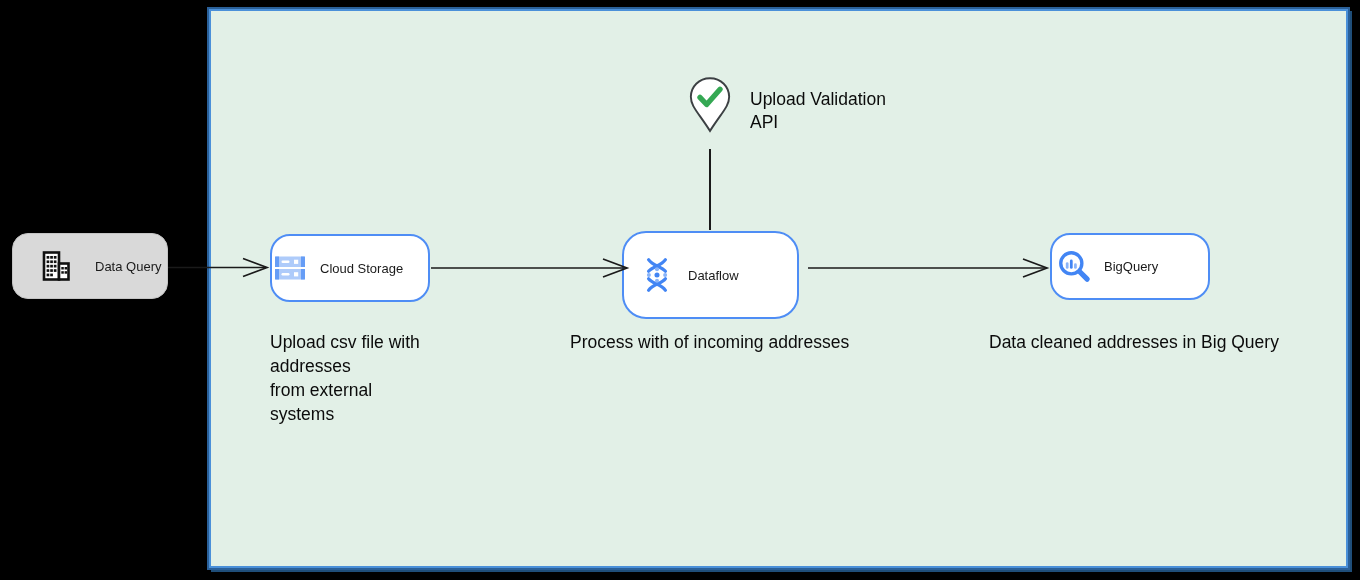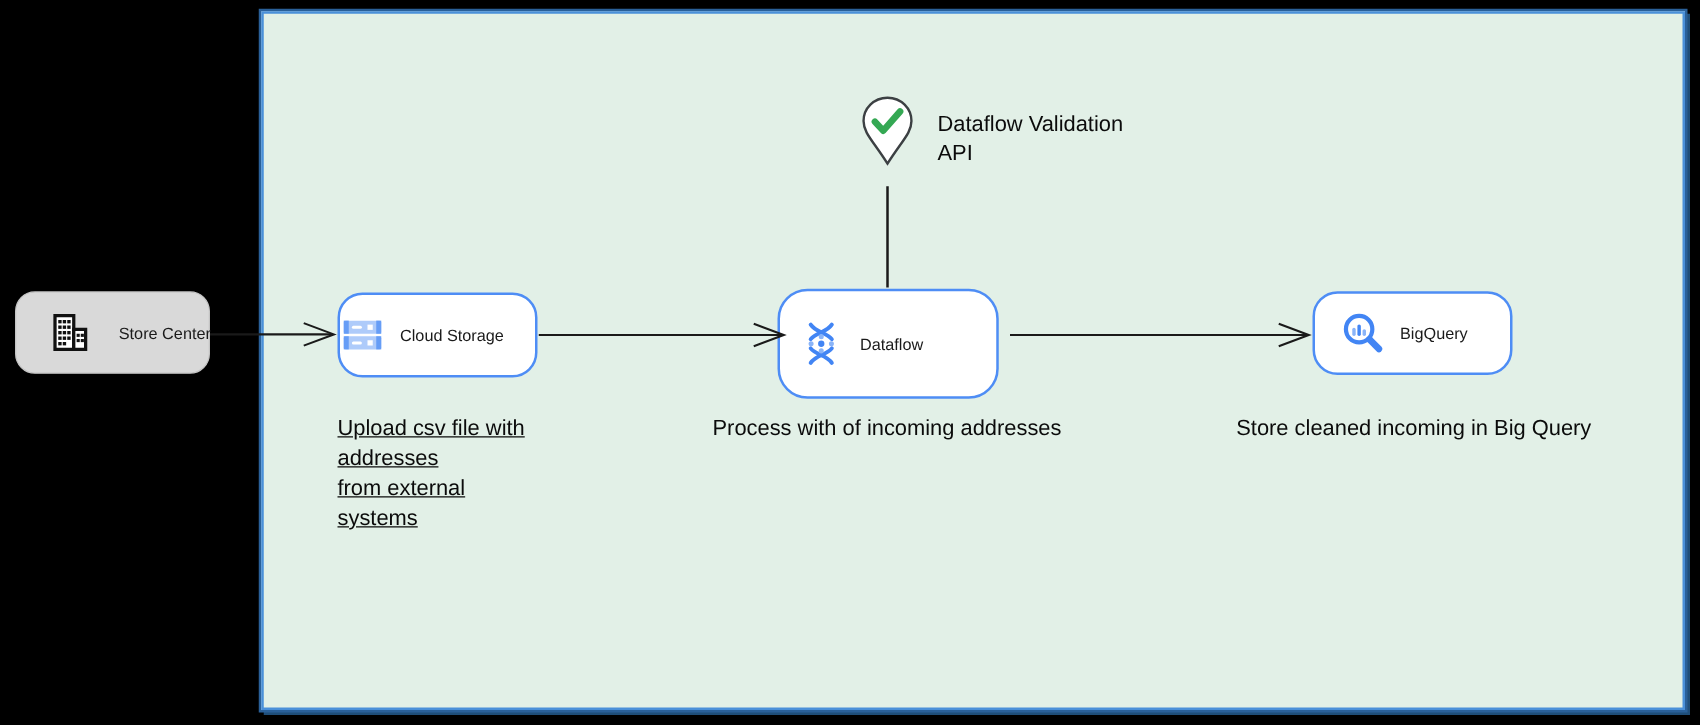--- a/index.html
+++ b/index.html
@@ -22,27 +22,27 @@
     border:1px solid #c4c4c4;border-radius:16px;padding-left:24px;
   }
   #node-data-center .label{margin-left:22px;}
   .gcp-node{
     background:#fff;border:2.5px solid #4e8df5;border-radius:20px;
   }
   #node-cloud-storage{left:270px;top:234px;width:160px;height:68px;}
   #node-cloud-storage .label{margin-left:12px;}
   #node-dataflow{left:622px;top:231px;width:177px;height:88px;padding-left:14px;border-radius:24px;}
   #node-dataflow .label{margin-left:12px;}
-  #node-bigquery{left:1050px;top:233px;width:160px;height:67px;padding-left:20px;}
+  #node-bigquery{left:1050px;top:233px;width:160px;height:67px;padding-left:4px;}
   #node-bigquery .label{margin-left:10px;}
   .caption{
     position:absolute;font-size:17.5px;line-height:24px;color:#0b0b0b;
     white-space:pre-line;
   }
-  #caption-upload{left:270px;top:330px;text-decoration:underline;}
+  #caption-upload{left:270px;top:330px;}
   #caption-process{left:570px;top:330px;}
   #caption-store{left:989px;top:330px;}
   #annotation-pin{position:absolute;left:687px;top:76px;width:46px;height:58px;}
   #annotation-label{
     position:absolute;left:750px;top:88px;font-size:17.5px;line-height:23px;
     color:#0b0b0b;white-space:pre-line;
   }
   #connector-layer{position:absolute;left:0;top:0;width:1360px;height:580px;pointer-events:none;}
 </style>
 </head>
@@ -72,21 +72,21 @@
             <rect x="16.8" y="21.2" width="2.7" height="2.7"></rect>
           <rect x="9.6" y="25.6" width="2.7" height="2.7"></rect>
             <rect x="13.2" y="25.6" width="2.7" height="2.7"></rect>
           <rect x="24.3" y="19" width="2.5" height="2.5"></rect>
             <rect x="27.6" y="19" width="2.5" height="2.5"></rect>
           <rect x="24.3" y="23.2" width="2.5" height="2.5"></rect>
             <rect x="27.6" y="23.2" width="2.5" height="2.5"></rect>
         </g>
       </svg>
     </span>
-    <span class="label">Store Center</span>
+    <span class="label">Data Query</span>
   </div>
 
   <div class="node gcp-node" id="node-cloud-storage">
     <span class="icon">
       <svg width="36" height="36" viewBox="0 0 36 36">
         <rect x="3" y="6.5" width="30" height="10.5" rx="1.5" fill="#aecbfa"></rect>
         <rect x="3" y="6.5" width="4" height="10.5" fill="#669df6"></rect>
         <rect x="29" y="6.5" width="4" height="10.5" fill="#669df6"></rect>
         <rect x="9.5" y="10.6" width="8" height="2.4" rx="1.2" fill="#ffffff"></rect>
         <rect x="22" y="9.7" width="4.2" height="4.2" fill="#ffffff"></rect>
@@ -133,29 +133,29 @@
     </span>
     <span class="label">BigQuery</span>
   </div>
 
   <div id="annotation-pin">
     <svg width="46" height="58" viewBox="0 0 48 60">
       <path d="M24 2 C12.5 2 4 11 4 21.5 C4 31.5 12 38 24 57 C36 38 44 31.5 44 21.5 C44 11 35.5 2 24 2 Z" fill="#ffffff" stroke="#3c4043" stroke-width="2"></path>
       <path d="M13.5 22 L20.5 29.5 L34.5 13.5" fill="none" stroke="#34a853" stroke-width="5.5" stroke-linecap="round" stroke-linejoin="round"></path>
     </svg>
   </div>
-  <div id="annotation-label">Dataflow Validation
+  <div id="annotation-label">Upload Validation
 API</div>
 
   <div class="caption" id="caption-upload">Upload csv file with
 addresses
 from external
 systems</div>
   <div class="caption" id="caption-process">Process with of incoming addresses</div>
-  <div class="caption" id="caption-store">Store cleaned incoming in Big Query</div>
+  <div class="caption" id="caption-store">Data cleaned addresses in Big Query</div>
 
   <svg id="connector-layer">
     <g stroke="#1a1a1a" stroke-width="1.7" fill="none">
 
       <g>
         <line x1="168" y1="267.5" x2="266" y2="267.5"></line>
         <polyline points="243,258.5 267,267.5 243,276.5"></polyline>
       </g>
 
       <g>

